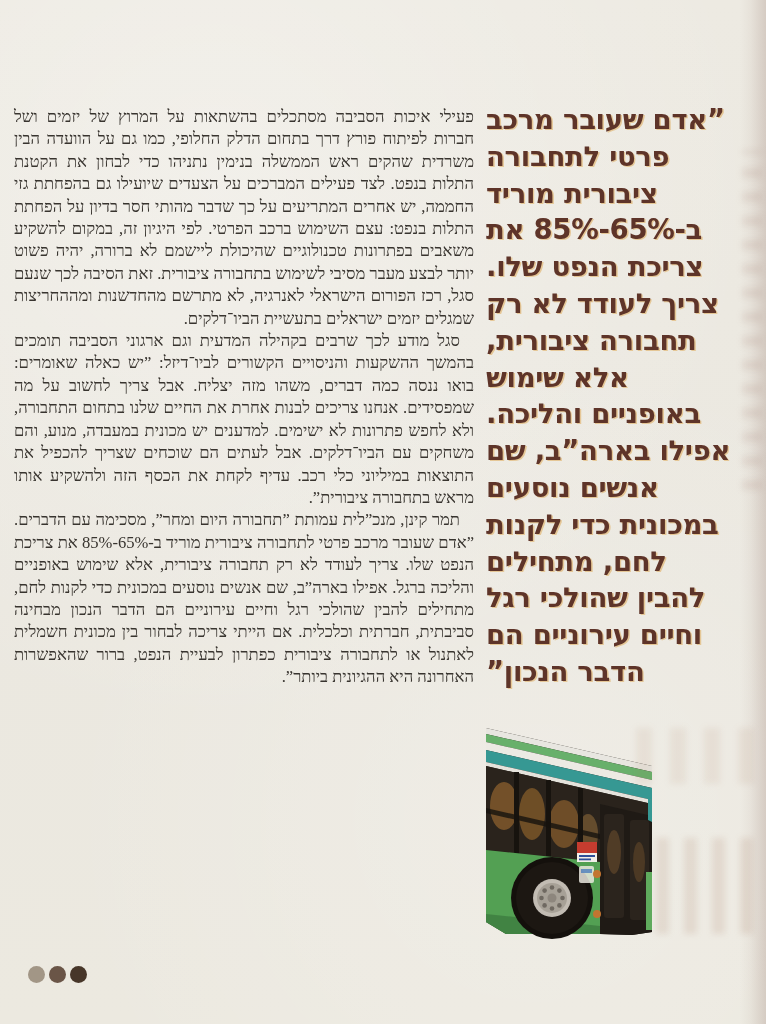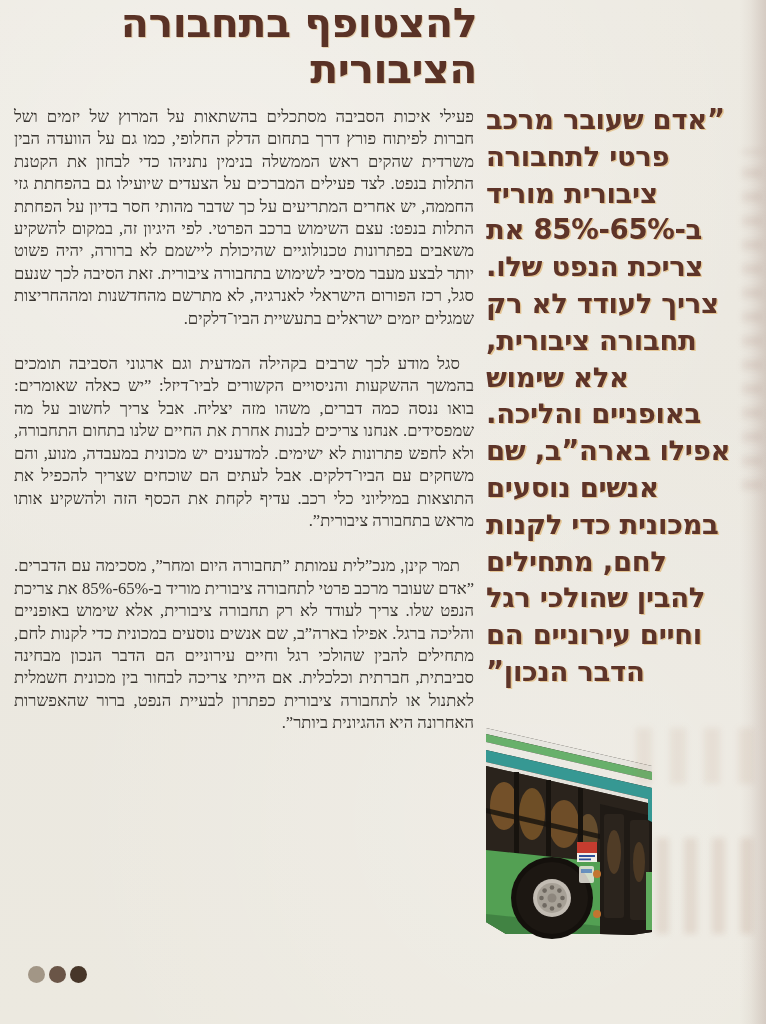--- a/index.html
+++ b/index.html
@@ -38,21 +38,21 @@
     white-space:pre-line;
   }
   .body-col{
     position:absolute;left:14px;top:106px;width:460px;
     direction:rtl;text-align:justify;
     font-size:16.6px;line-height:22.4px;
     color:#38342f;
     font-family:Liberation Serif, serif;
   }
   .body-col p{margin:0;}
-  .body-col p.indent{text-indent:14px;margin-top:23px;}
+  .body-col p.indent{text-indent:14px;}
   .dots{
     position:absolute;left:28px;top:966px;
     display:flex;gap:4px;
   }
   .dot{width:17px;height:17px;border-radius:50%;display:inline-block;}
   .dot.d1{background:#473629;}
   .dot.d2{background:#6a5547;}
   .dot.d3{background:#a29686;}
   .bus{
     position:absolute;left:482px;top:722px;width:182px;height:268px;
@@ -73,22 +73,20 @@
     background:repeating-linear-gradient(0deg, rgba(140,85,70,.10) 0 10px, rgba(140,85,70,0) 10px 24px);
   }
 </style>
 </head>
 <body>
 
 <div class="page">
 
   <div class="edge-band"></div>
 
-  <h1 class="headline">להצטופף בתחבורה
-הציבורית</h1>
 
   <div class="pullquote">”אדם שעובר מרכב
 פרטי לתחבורה
 ציבורית מוריד
 ב-65%-85% את
 צריכת הנפט שלו.
 צריך לעודד לא רק
 תחבורה ציבורית,
 אלא שימוש
 באופניים והליכה.

